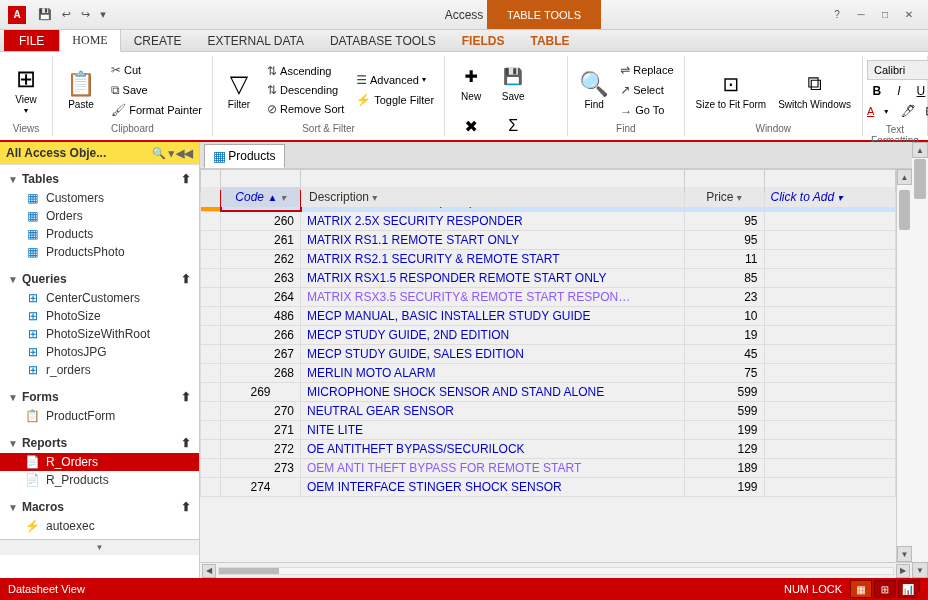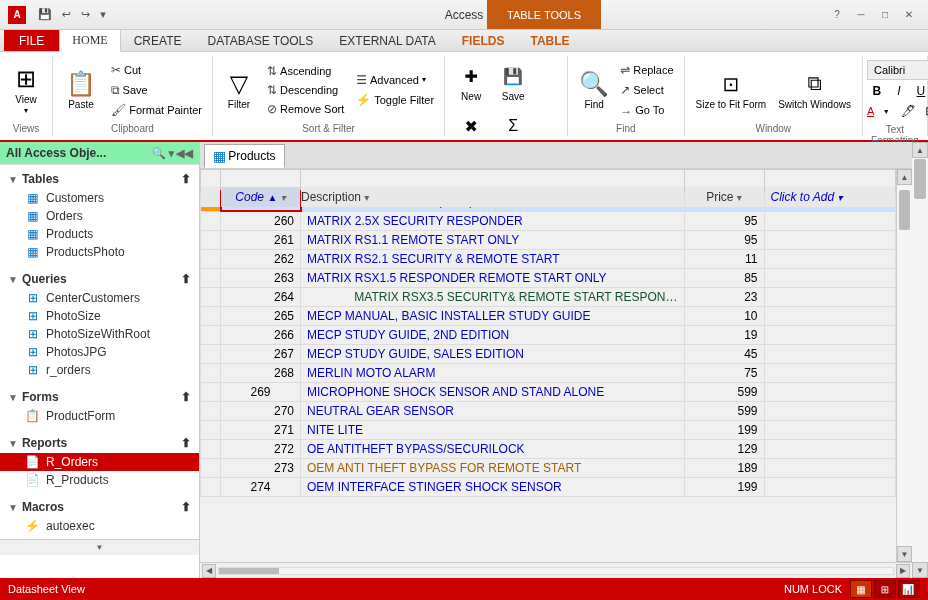--- a/index.html
+++ b/index.html
@@ -175,21 +175,21 @@
       background: white;
       border-right: 1px solid #ccc;
       overflow-y: auto;
       display: flex;
       flex-direction: column;
     }
     .panel-header {
       display: flex;
       align-items: center;
       padding: 4px 6px;
-      background: #86efac;
+      background: #fde047;
       border-bottom: 1px solid #ddd;
       font-weight: bold;
       font-size: 12px;
       color: #333;
     }
     .panel-header-icons { margin-left: auto; display: flex; gap: 2px; }
     .panel-icon-btn { cursor: pointer; color: #666; font-size: 11px; }
 
     .nav-section { padding: 4px 0; }
     .nav-section-header {
@@ -392,22 +392,22 @@
     <button class="win-btn">─</button>
     <button class="win-btn">□</button>
     <button class="win-btn close">✕</button>
   </div>
 </div>
 
 <div class="ribbon-tabs">
   <div class="ribbon-tab file-tab">FILE</div>
   <div class="ribbon-tab active">HOME</div>
   <div class="ribbon-tab">CREATE</div>
+  <div class="ribbon-tab">EXTERNAL DATA</div>
   <div class="ribbon-tab">DATABASE TOOLS</div>
-  <div class="ribbon-tab">EXTERNAL DATA</div>
   <div class="ribbon-tab orange">FIELDS</div>
   <div class="ribbon-tab orange">TABLE</div>
 </div>
 
 <div class="ribbon">
 
   <div class="ribbon-group">
     <div class="ribbon-group-content">
       <div class="ribbon-btn">
         <div class="ribbon-btn-icon" style="font-size:24px;">⊞</div>
@@ -687,21 +687,21 @@
       <div style="flex:1;display:flex;overflow:hidden;position:relative;">
 
         <div style="flex:1;overflow:auto;" class="datasheet-scroll">
           <table class="datasheet">
             <thead>
               <tr>
                 <th style="width:20px;"></th>
                 <th class="sorted" style="width:80px;">
                   Code <span style="font-size:10px;">▲</span> <span style="font-size:10px;color:#666;">▾</span>
                 </th>
-                <th style="min-width:350px;text-align:left;padding-left:0;">
+                <th style="min-width:350px;text-align:left;padding-left:8px;">
                   Description <span style="font-size:10px;color:#666;">▾</span>
                 </th>
                 <th style="width:80px;">
                   Price <span style="font-size:10px;color:#666;">▾</span>
                 </th>
                 <th class="click-to-add" style="min-width:120px;">
                   <span>Click to Add</span> <span style="font-size:10px;">▾</span>
                 </th>
               </tr>
             </thead>
@@ -737,27 +737,27 @@
                 <tr>
                   <td class="row-selector"></td>
                   <td style="text-align: right;">263</td>
                   <td style="color: rgb(0, 0, 204);">MATRIX RSX1.5 RESPONDER REMOTE START ONLY</td>
                   <td style="text-align: right; margin-left: 45px;">85</td>
                   <td></td>
                 </tr>
                 <tr>
                   <td class="row-selector"></td>
                   <td style="text-align: right;">264</td>
-                  <td style="color: #14532d; text-align: right;">MATRIX RSX3.5 SECURITY&amp; REMOTE START RESPON…</td>
+                  <td style="color: #8b5cf6;">MATRIX RSX3.5 SECURITY&amp; REMOTE START RESPON…</td>
                   <td style="text-align: right;">23</td>
                   <td></td>
                 </tr>
                 <tr>
                   <td class="row-selector"></td>
-                  <td style="text-align: right;">265</td>
+                  <td style="text-align: right;">486</td>
                   <td style="color: rgb(0, 0, 204);">MECP MANUAL, BASIC INSTALLER STUDY GUIDE</td>
                   <td style="text-align: right;">10</td>
                   <td></td>
                 </tr>
                 <tr>
                   <td class="row-selector"></td>
                   <td style="text-align: right;">266</td>
                   <td style="color: rgb(0, 0, 204);">MECP STUDY GUIDE, 2ND EDITION</td>
                   <td style="text-align: right;">19</td>
                   <td></td>
@@ -800,21 +800,21 @@
                 <tr>
                   <td class="row-selector"></td>
                   <td style="text-align: right;">272</td>
                   <td style="color: rgb(0, 0, 204);">OE ANTITHEFT BYPASS/SECURILOCK</td>
                   <td style="text-align: right;">129</td>
                   <td></td>
                 </tr>
                 <tr>
                   <td class="row-selector"></td>
                   <td style="text-align: right;">273</td>
-                  <td style="color: #a16207;">OEM ANTI THEFT BYPASS FOR REMOTE START</td>
+                  <td style="color: #8b5cf6;">OEM ANTI THEFT BYPASS FOR REMOTE START</td>
                   <td style="text-align: right;">189</td>
                   <td></td>
                 </tr>
                 <tr>
                   <td class="row-selector"></td>
                   <td style="text-align: center;">274</td>
                   <td style="color: rgb(0, 0, 204);">OEM INTERFACE STINGER SHOCK SENSOR</td>
                   <td style="text-align: right;">199</td>
                   <td></td>
                 </tr>

